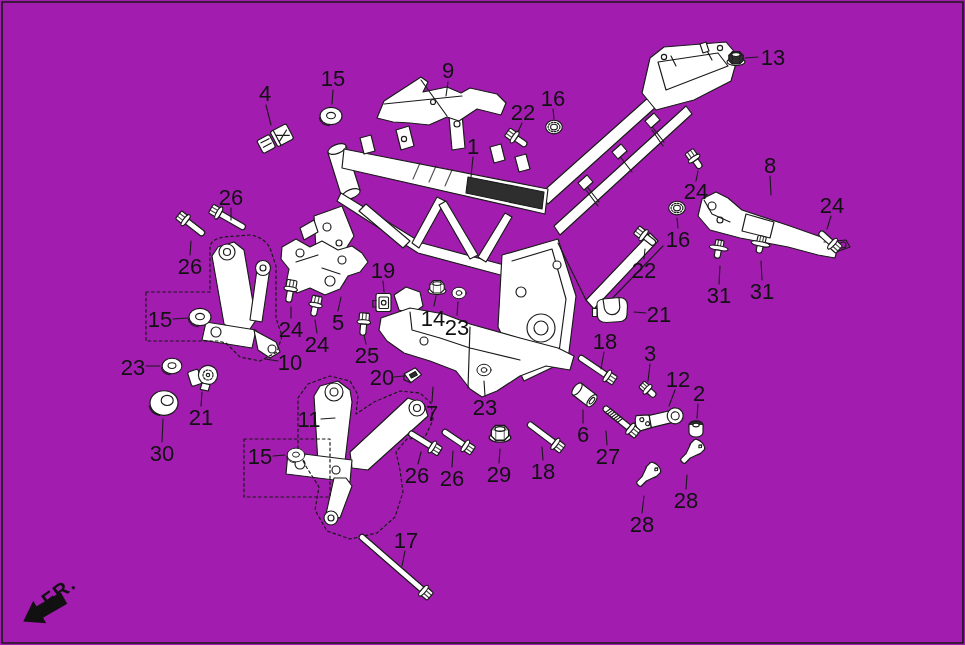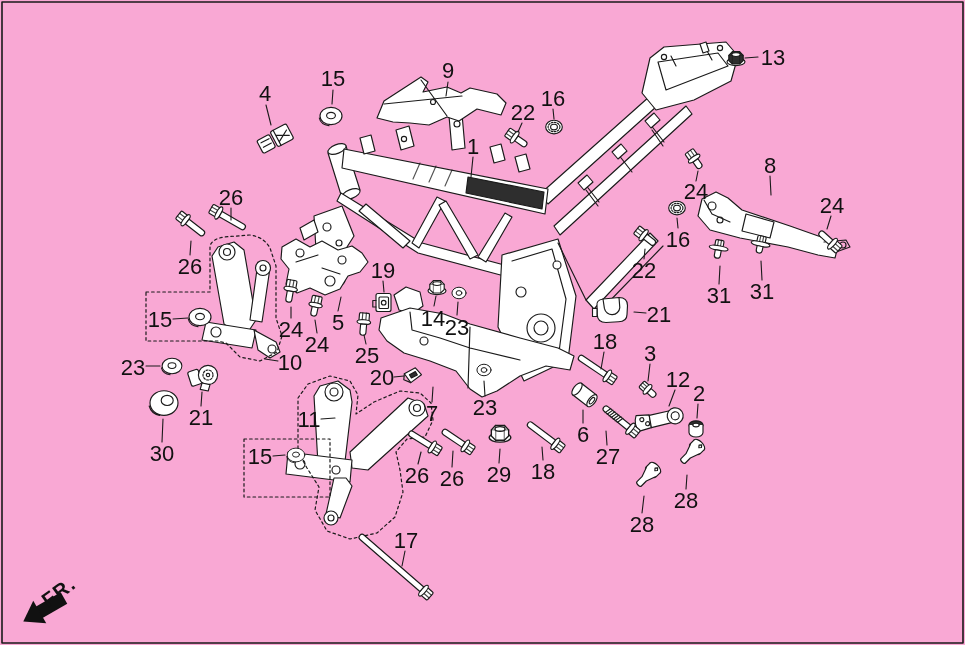--- a/index.html
+++ b/index.html
@@ -1,16 +1,16 @@
 <!DOCTYPE html>
 <html><head>
 <meta charset="utf-8">
 <style>
   html,body{margin:0;padding:0;background:#e8e8e8}
-  .stage{position:relative;width:965px;height:645px;background:#f9a8d4;overflow:hidden;
+  .stage{position:relative;width:965px;height:645px;background:#a21caf;overflow:hidden;
          font-family:"Liberation Sans",sans-serif}
   svg{display:block}
   #diagram{stroke:#1a1a1a;fill:none;stroke-width:1.15;stroke-linecap:round;stroke-linejoin:round}
   #diagram .f{fill:#ffffff}
   #diagram .d{fill:#2e2e2e}
   #diagram .dot{stroke-dasharray:2.6 3;stroke-width:1.2}
   #diagram text{stroke:none;fill:#111111;font-family:"Liberation Sans",sans-serif}
   #label-layer text{font-size:22px;text-anchor:middle}
   #leader-layer line{stroke-width:1.1}
   #fr-text{font-size:20px;letter-spacing:1.5px;font-weight:bold}

